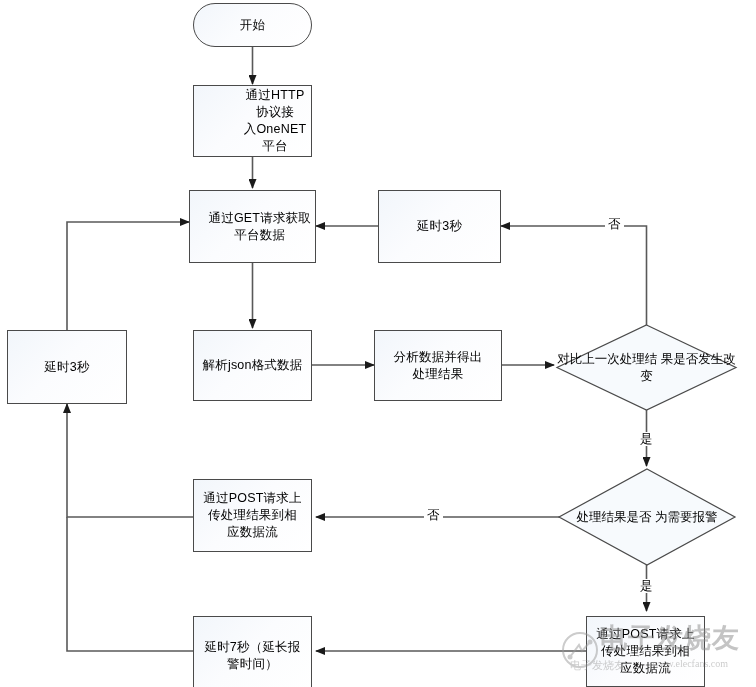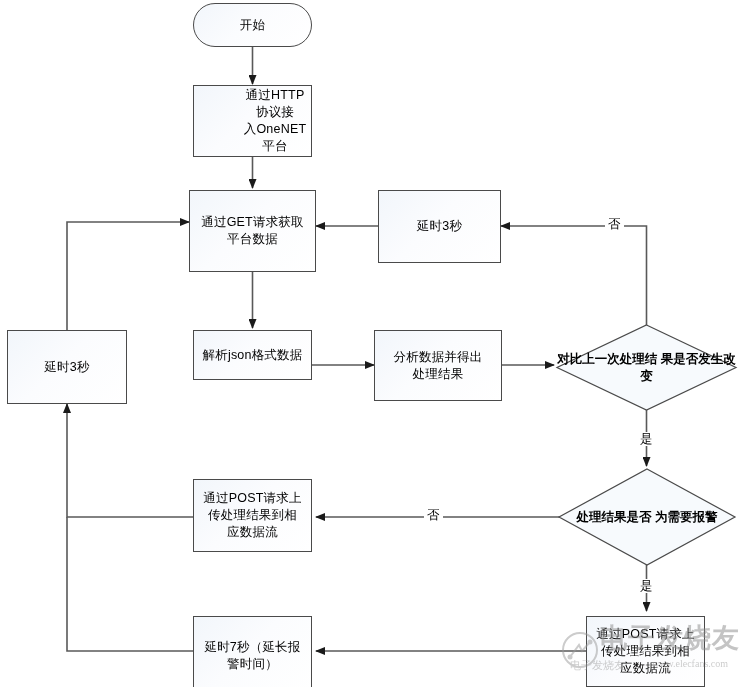--- a/index.html
+++ b/index.html
@@ -34,21 +34,20 @@
     box-shadow: 0 0 0 0 rgba(0,0,0,0);
   }
   .terminator {
     border: 1px solid #4a4a4a;
     border-radius: 999px;
     background: linear-gradient(135deg, #f2f6fb 0%, #fbfcfe 45%, #ffffff 100%);
   }
   .diamond-wrap {
     position: absolute;
     z-index: 3;
-    font-weight: bold;
   }
   .diamond-wrap svg {
     position: absolute;
     left: 0;
     top: 0;
     overflow: visible;
   }
   .diamond-label {
     position: absolute;
     left: 0;
@@ -184,34 +183,34 @@
 
   <div class="node terminator" style="left:193px; top:3px; width:119px; height:44px;">
     <span class="node-text">开始</span>
   </div>
 
   <div class="node box" style="left:193px; top:85px; width:119px; height:72px;padding-left:45px;">
     <span class="node-text">通过HTTP协议接
 入OneNET平台</span>
   </div>
 
-  <div class="node box" style="left:189px; top:190px; width:127px; height:82px;">
+  <div class="node box" style="left:189px; top:190px; width:127px; height:73px;justify-content:flex-end;">
     <span class="node-text">通过GET请求获取
 平台数据</span>
   </div>
 
   <div class="node box" style="left:378px; top:190px; width:123px; height:73px;">
     <span class="node-text">延时3秒</span>
   </div>
 
   <div class="node box" style="left:7px; top:330px; width:120px; height:74px;">
     <span class="node-text">延时3秒</span>
   </div>
 
-  <div class="node box" style="left:193px; top:330px; width:119px; height:50px;">
+  <div class="node box" style="left:193px; top:330px; width:119px; height:71px;">
     <span class="node-text">解析json格式数据</span>
   </div>
 
   <div class="node box" style="left:374px; top:330px; width:128px; height:71px;">
     <span class="node-text">分析数据并得出
 处理结果</span>
   </div>
 
   <div class="diamond-wrap" style="left:556px; top:324px; width:181px; height:87px;">
     <svg width="181" height="87" viewBox="0 0 181 87" xmlns="http://www.w3.org/2000/svg">

